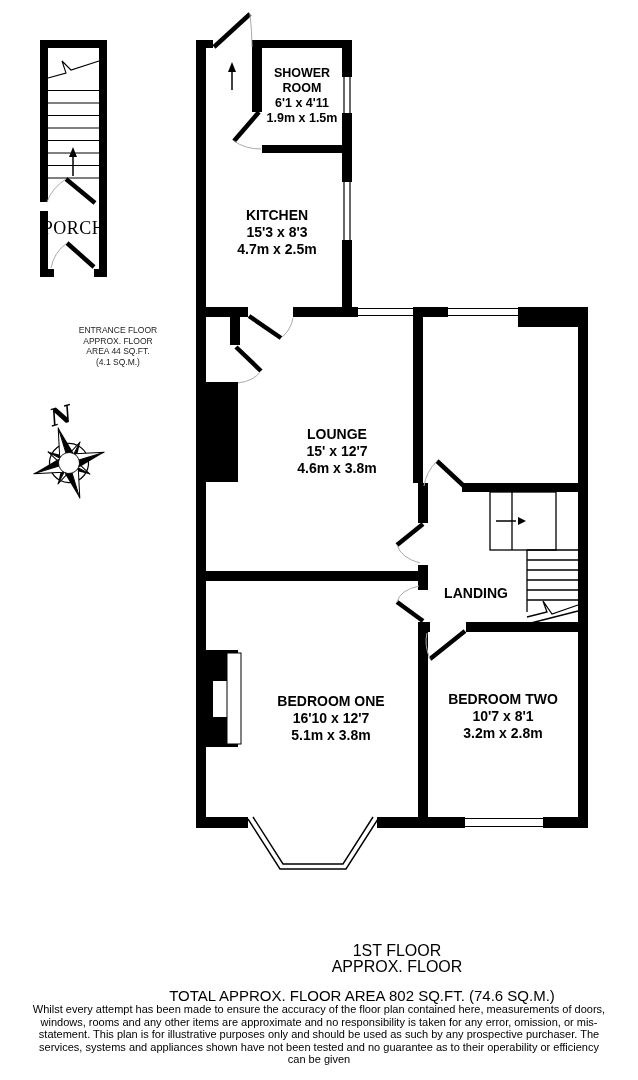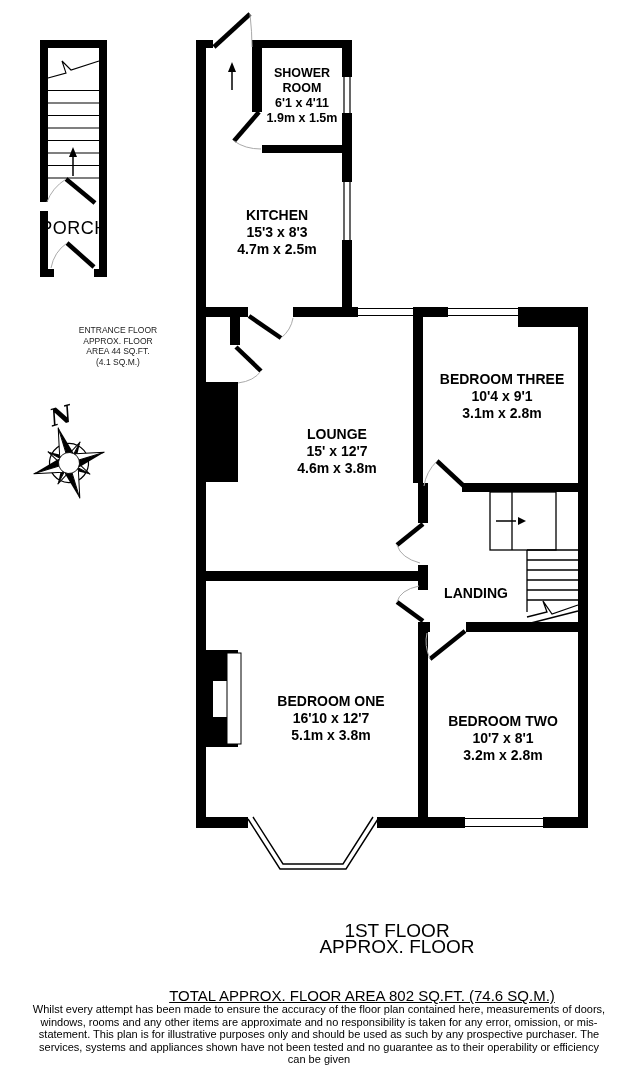--- a/index.html
+++ b/index.html
@@ -3,25 +3,25 @@
 <meta charset="utf-8">
 <style>
   html,body{margin:0;padding:0;background:#fff;}
   .plan{
     position:relative;width:638px;height:1080px;background:#ffffff;
     font-family:"Liberation Sans", sans-serif;color:#000;overflow:hidden;
   }
   .plan svg{position:absolute;left:0;top:0;}
   .lbl{position:absolute;text-align:center;}
   .room-label{font-size:14px;font-weight:bold;line-height:17px;}
-  .porch-label{font-size:18px;font-weight:normal;letter-spacing:0.5px;}
+  .porch-label{font-size:18px;font-weight:normal;letter-spacing:0.5px;font-family:Liberation Serif, serif;}
   .note-label{font-size:8.5px;line-height:10.5px;color:#222;margin-left:40px;}
   .north-label{font-size:24px;font-style:italic;font-weight:bold;font-family:"DejaVu Serif",serif;transform:rotate(-15deg);}
-  .floor-block{font-size:19px;line-height:15.5px;}
-  .total-line{font-size:15px;text-decoration:underline;}
+  .floor-block{font-size:16px;line-height:15.5px;margin-top:20px;}
+  .total-line{font-size:15px;}
   .disclaimer{font-size:11px;line-height:12.6px;}
   .credit{font-size:11px;}
 </style>
 </head>
 <body>
 
 <div class="plan">
 
   <svg width="638" height="1080" viewBox="0 0 638 1080">
 
@@ -211,35 +211,30 @@
     <div>15'3 x 8'3</div>
     <div>4.7m x 2.5m</div>
   </div>
 
   <div class="lbl room-label" style="left:272px;top:426px;width:130px;">
     <div>LOUNGE</div>
     <div>15' x 12'7</div>
     <div>4.6m x 3.8m</div>
   </div>
 
-  <div class="lbl room-label" style="left:425px;top:371px;width:154px;">
-    <div>BEDROOM THREE</div>
-    <div>10'4 x 9'1</div>
-    <div>3.1m x 2.8m</div>
-  </div>
 
   <div class="lbl room-label" style="left:431px;top:585px;width:90px;">LANDING</div>
 
   <div class="lbl room-label" style="left:251px;top:693px;width:160px;">
     <div>BEDROOM ONE</div>
     <div>16'10 x 12'7</div>
     <div>5.1m x 3.8m</div>
   </div>
 
-  <div class="lbl room-label" style="left:428px;top:713px;width:150px;">
+  <div class="lbl room-label" style="left:428px;top:691px;width:150px;">
     <div>BEDROOM TWO</div>
     <div>10'7 x 8'1</div>
     <div>3.2m x 2.8m</div>
   </div>
 
   <div class="lbl note-label" style="left:33px;top:325px;width:90px;">
     <div>ENTRANCE FLOOR</div>
     <div>APPROX. FLOOR</div>
     <div>AREA 44 SQ.FT.</div>
     <div>(4.1 SQ.M.)</div>

